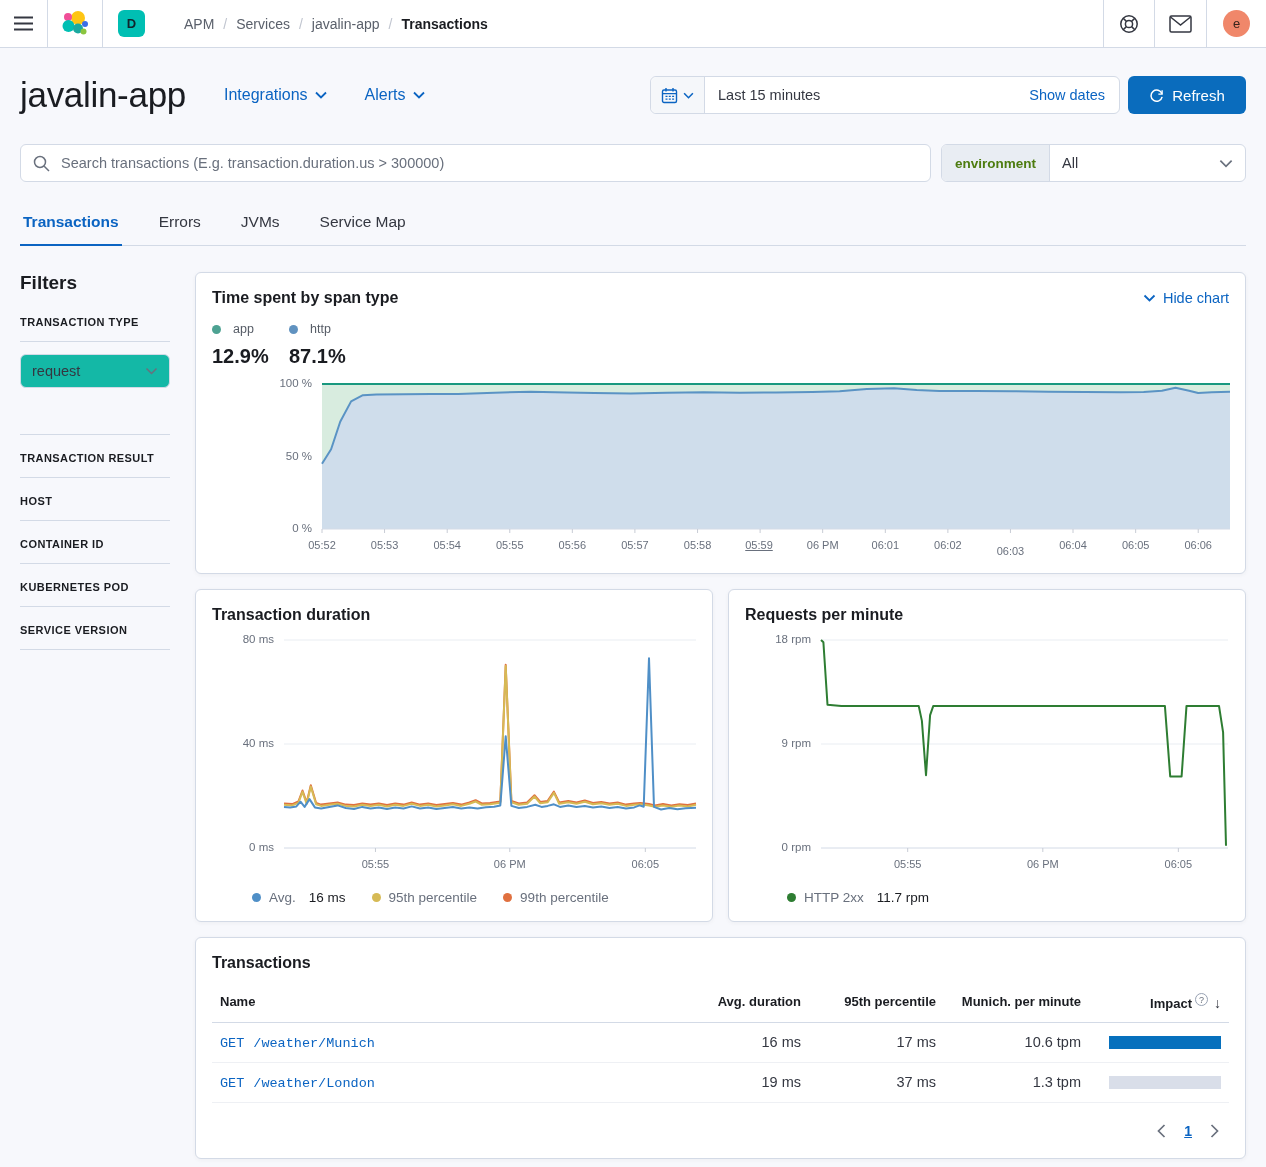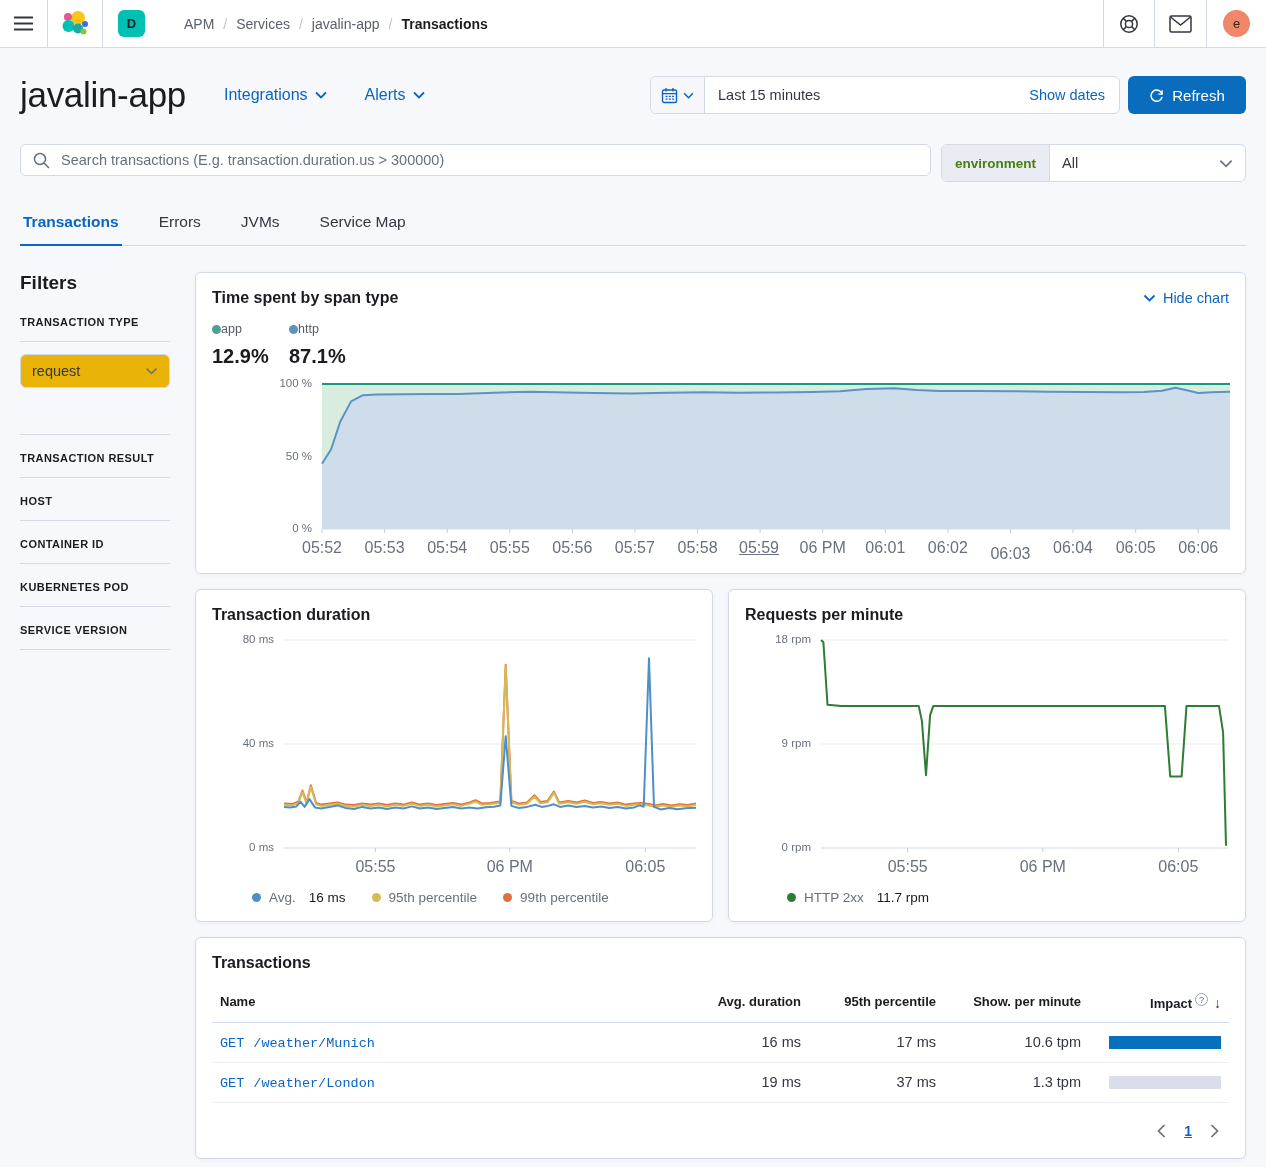--- a/index.html
+++ b/index.html
@@ -27,53 +27,53 @@
   .page-title { font-size:35px; font-weight:500; color:#1a1c21; margin:0; line-height:1.2; letter-spacing:-0.3px; }
   .head-link { display:flex; align-items:center; gap:7px; color:#0b64c2; font-size:16px; margin-left:38px; cursor:pointer; text-decoration:none; }
   .head-spacer { flex:1; }
   .datepicker { display:flex; align-items:center; width:470px; height:38px; background:#fff; border:1px solid #d3dae6; border-radius:6px; }
   .dp-quick { display:flex; align-items:center; gap:5px; height:100%; padding:0 10px; background:#f5f7fa; border:none; border-right:1px solid #d3dae6; border-radius:6px 0 0 6px; cursor:pointer; }
   .dp-text { padding-left:13px; font-size:14.5px; color:#343741; cursor:text; }
   .dp-showdates { margin-left:auto; padding-right:14px; color:#0b64c2; font-size:14.5px; font-weight:500; cursor:pointer; text-decoration:none; }
   .refresh-btn { margin-left:8px; height:38px; min-width:118px; background:#0a6cbd; color:#fff; border:none; border-radius:6px; font-size:15px; font-weight:500; display:flex; align-items:center; justify-content:center; gap:8px; cursor:pointer; font-family:inherit; }
   
   .search-row { display:flex; padding:28px 20px 0; }
-  .search-box { flex:1; height:32px; background:#fff; border:1px solid #d3dae6; border-radius:6px; display:flex; align-items:center; padding:0 12px; gap:9px; }
+  .search-box { flex:1; height:38px; background:#fff; border:1px solid #d3dae6; border-radius:6px; display:flex; align-items:center; padding:0 12px; gap:9px; }
   .search-box input { border:none; outline:none; flex:1; font-size:14.5px; color:#343741; font-family:inherit; background:transparent; }
   .search-box input::placeholder { color:#69707d; }
   .env-select { width:305px; margin-left:10px; height:38px; display:flex; align-items:center; border:1px solid #d3dae6; border-radius:6px; background:#fff; overflow:hidden; cursor:pointer; }
   .env-label { background:#e9edf3; align-self:stretch; display:flex; align-items:center; padding:0 13px; font-size:13.5px; font-weight:700; color:#4d7c0f; border-right:1px solid #d3dae6; }
   .env-value { flex:1; padding:0 12px; font-size:14.5px; }
   .env-chev { padding-right:12px; display:flex; }
   
   .tabs { display:flex; gap:34px; margin:22px 20px 0; border-bottom:1px solid #d3dae6; }
   .tab { padding:9px 3px 13px; font-size:15.5px; font-weight:500; color:#343741; cursor:pointer; border-bottom:2px solid transparent; margin-bottom:-1px; }
   .tab.active { color:#0b64c2; border-bottom-color:#0b64c2; font-weight:600; }
   
   .content { display:flex; gap:25px; padding:26px 20px 0; align-items:flex-start; }
   .filters { width:150px; flex:none; }
   .filters h2 { font-size:19px; font-weight:700; color:#1a1c21; margin:0 0 22px; }
   .f-label { font-size:11px; font-weight:700; color:#1a1c21; letter-spacing:0.04em; }
   .f-hr { border:none; border-top:1px solid #d3dae6; margin:13px 0 0; }
-  .f-select { height:34px; border:1px solid #d3dae6; border-radius:6px; background:#eab308; display:flex; align-items:center; justify-content:space-between; padding:0 11px; font-size:14.5px; margin:12px 0 0; cursor:pointer; }
+  .f-select { height:34px; border:1px solid #d3dae6; border-radius:6px; background:#14b8a6; display:flex; align-items:center; justify-content:space-between; padding:0 11px; font-size:14.5px; margin:12px 0 0; cursor:pointer; }
   .f-gap { height:33px; }
   .f-item { padding-top:17px; }
   .main { flex:1; min-width:0; }
   .panel { background:#fff; border:1px solid #d3dae6; border-radius:6px; box-shadow:0 1px 4px rgba(52,55,65,0.05); padding:16px; margin-bottom:15px; }
   .panel-title { font-size:16px; font-weight:700; color:#1a1c21; margin:0; }
   .panel-head { display:flex; align-items:center; justify-content:space-between; }
   .hide-chart { display:flex; align-items:center; gap:7px; color:#0b64c2; font-size:14.5px; cursor:pointer; text-decoration:none; }
   .span-legend { display:flex; margin-top:15px; }
-  .leg-item { display:flex; align-items:center; gap:0; width:77px; font-size:12.5px; color:#565c66; }
+  .leg-item { display:flex; align-items:center; gap:12px; width:77px; font-size:12.5px; color:#565c66; }
   .dot { width:9px; height:9px; border-radius:50%; flex:none; }
   .span-pcts { display:flex; margin-top:9px; }
   .pct { width:77px; font-size:20px; font-weight:600; color:#1a1c21; }
   .chart-mount { position:relative; margin-top:16px; }
   .chart-mount .ylab { position:absolute; font-size:11.5px; color:#69707d; text-align:right; }
-  .chart-mount .xlab { position:absolute; font-size:16px; color:#69707d; transform:translateX(-50%); white-space:nowrap; }
+  .chart-mount .xlab { position:absolute; font-size:11px; color:#69707d; transform:translateX(-50%); white-space:nowrap; }
   .two-col { display:flex; gap:15px; }
   .two-col .panel { flex:1; min-width:0; margin-bottom:15px; }
   .chart-legend { display:flex; gap:26px; margin-top:14px; font-size:13.5px; color:#69707d; align-items:center; }
   .chart-legend .val { color:#1a1c21; margin-left:5px; }
   
   .tx-table { width:100%; border-collapse:collapse; margin-top:13px; }
   .tx-table th { font-size:13px; font-weight:700; color:#1a1c21; padding:8px 8px 11px; border-bottom:1px solid #d3dae6; text-align:right; white-space:nowrap; }
   .tx-table th.col-name { text-align:left; }
   .tx-table td { font-size:14.5px; color:#343741; padding:11px 8px; border-bottom:1px solid #eef0f4; text-align:right; }
   .tx-table td.col-name { text-align:left; }
@@ -378,21 +378,21 @@
     </div>
 
     <section class="panel">
       <h3 class="panel-title">Transactions</h3>
       <table class="tx-table">
         <thead>
           <tr>
             <th class="col-name">Name</th>
             <th style="width:120px">Avg. duration</th>
             <th style="width:135px">95th percentile</th>
-            <th style="width:145px">Show. per minute</th>
+            <th style="width:145px">Munich. per minute</th>
             <th style="width:140px"><span>Impact</span><span class="q-circle">?</span><span class="sort-arrow">↓</span></th>
           </tr>
         </thead>
         <tbody>
           <tr>
             <td class="col-name"><a class="tx-link"><span>GET</span><span class="path">/weather/Munich</span></a></td>
             <td>16 ms</td>
             <td>17 ms</td>
             <td>10.6 tpm</td>
             <td>

